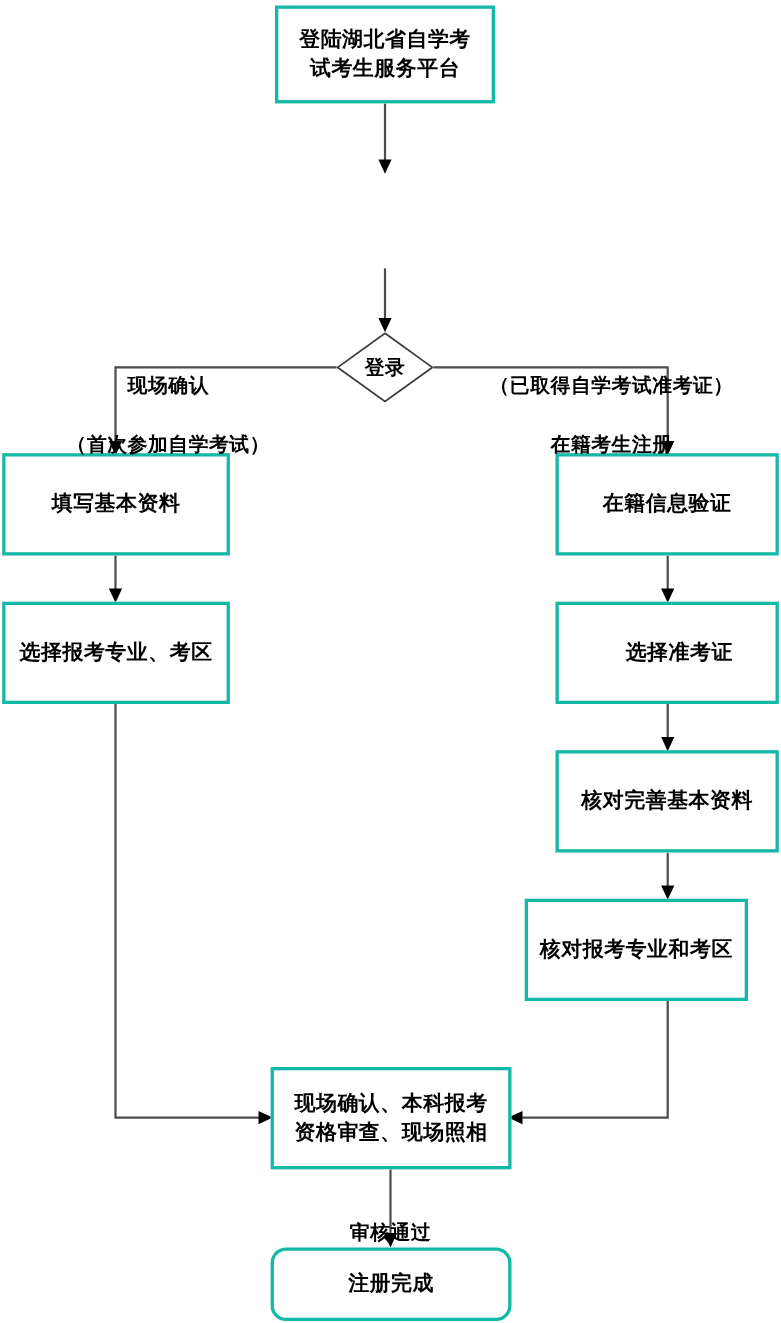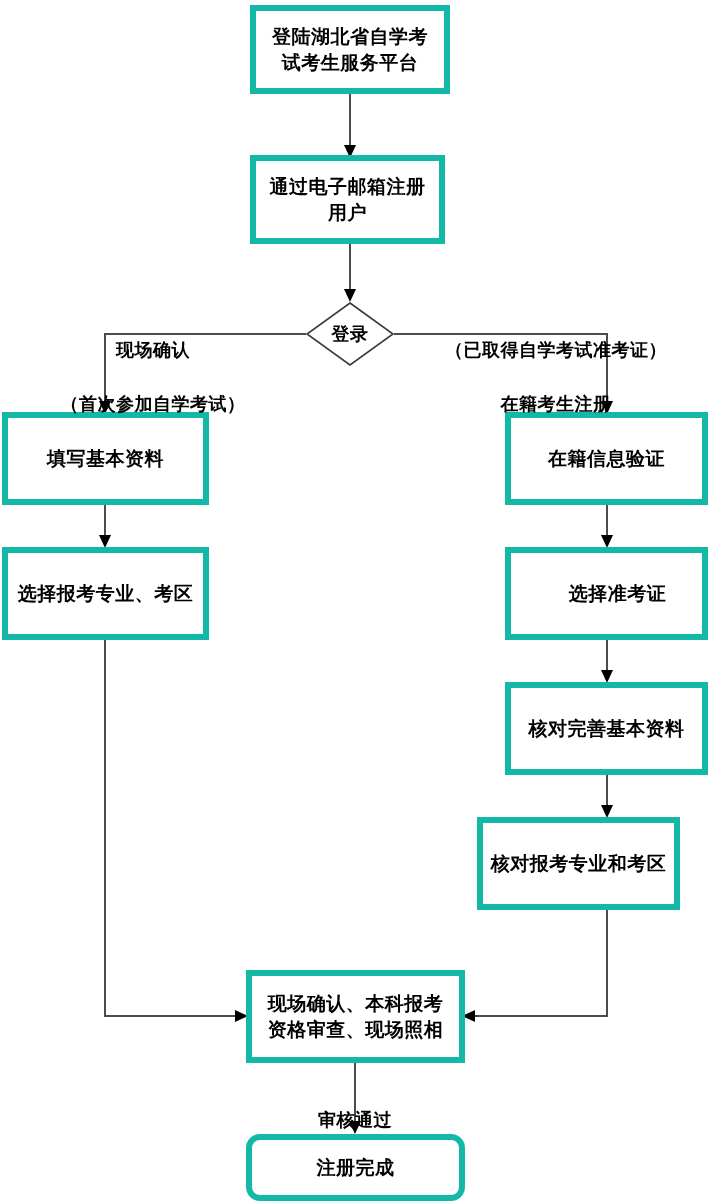--- a/index.html
+++ b/index.html
@@ -13,21 +13,21 @@
   #canvas {
     position: relative;
     width: 710px;
     height: 1203px;
     background: #ffffff;
     overflow: hidden;
   }
   .node {
     position: absolute;
     box-sizing: border-box;
-    border: 6px solid #14b8a6;
+    border: 3px solid #14b8a6;
     background: #ffffff;
     display: flex;
     align-items: center;
     justify-content: center;
     text-align: center;
     color: #000000;
     font-weight: bold;
     font-size: 19px;
     line-height: 1.35;
     letter-spacing: 0.5px;
@@ -148,24 +148,20 @@
       <path class="wire" d="M 355 1063 L 355 1126"></path>
       <polygon class="wire-head" points="355,1134 349,1121 361,1121"></polygon>
     </g>
   </svg>
 
   <div class="node" style="left:250px; top:5px; width:200px; height:89px;">
     <span>登陆湖北省自学考
 试考生服务平台</span>
   </div>
 
-  <div class="node" style="left:250px; top:155px; width:195px; height:89px;">
-    <span>通过电子邮箱注册
-用户</span>
-  </div>
 
   <div class="diamond-wrap" style="left:306px; top:302px; width:88px; height:64px;">
     <svg class="diamond-shape" viewBox="0 0 88 64" preserveAspectRatio="none">
       <polygon points="44,1 87,32 44,63 1,32" fill="#ffffff" stroke="#3a3a3a" stroke-width="1.6"></polygon>
     </svg>
     <span class="diamond-label">登录</span>
   </div>
 
   <div class="edge-label" style="left:18px; top:310px; width:270px;">
     <div>现场确认</div>

